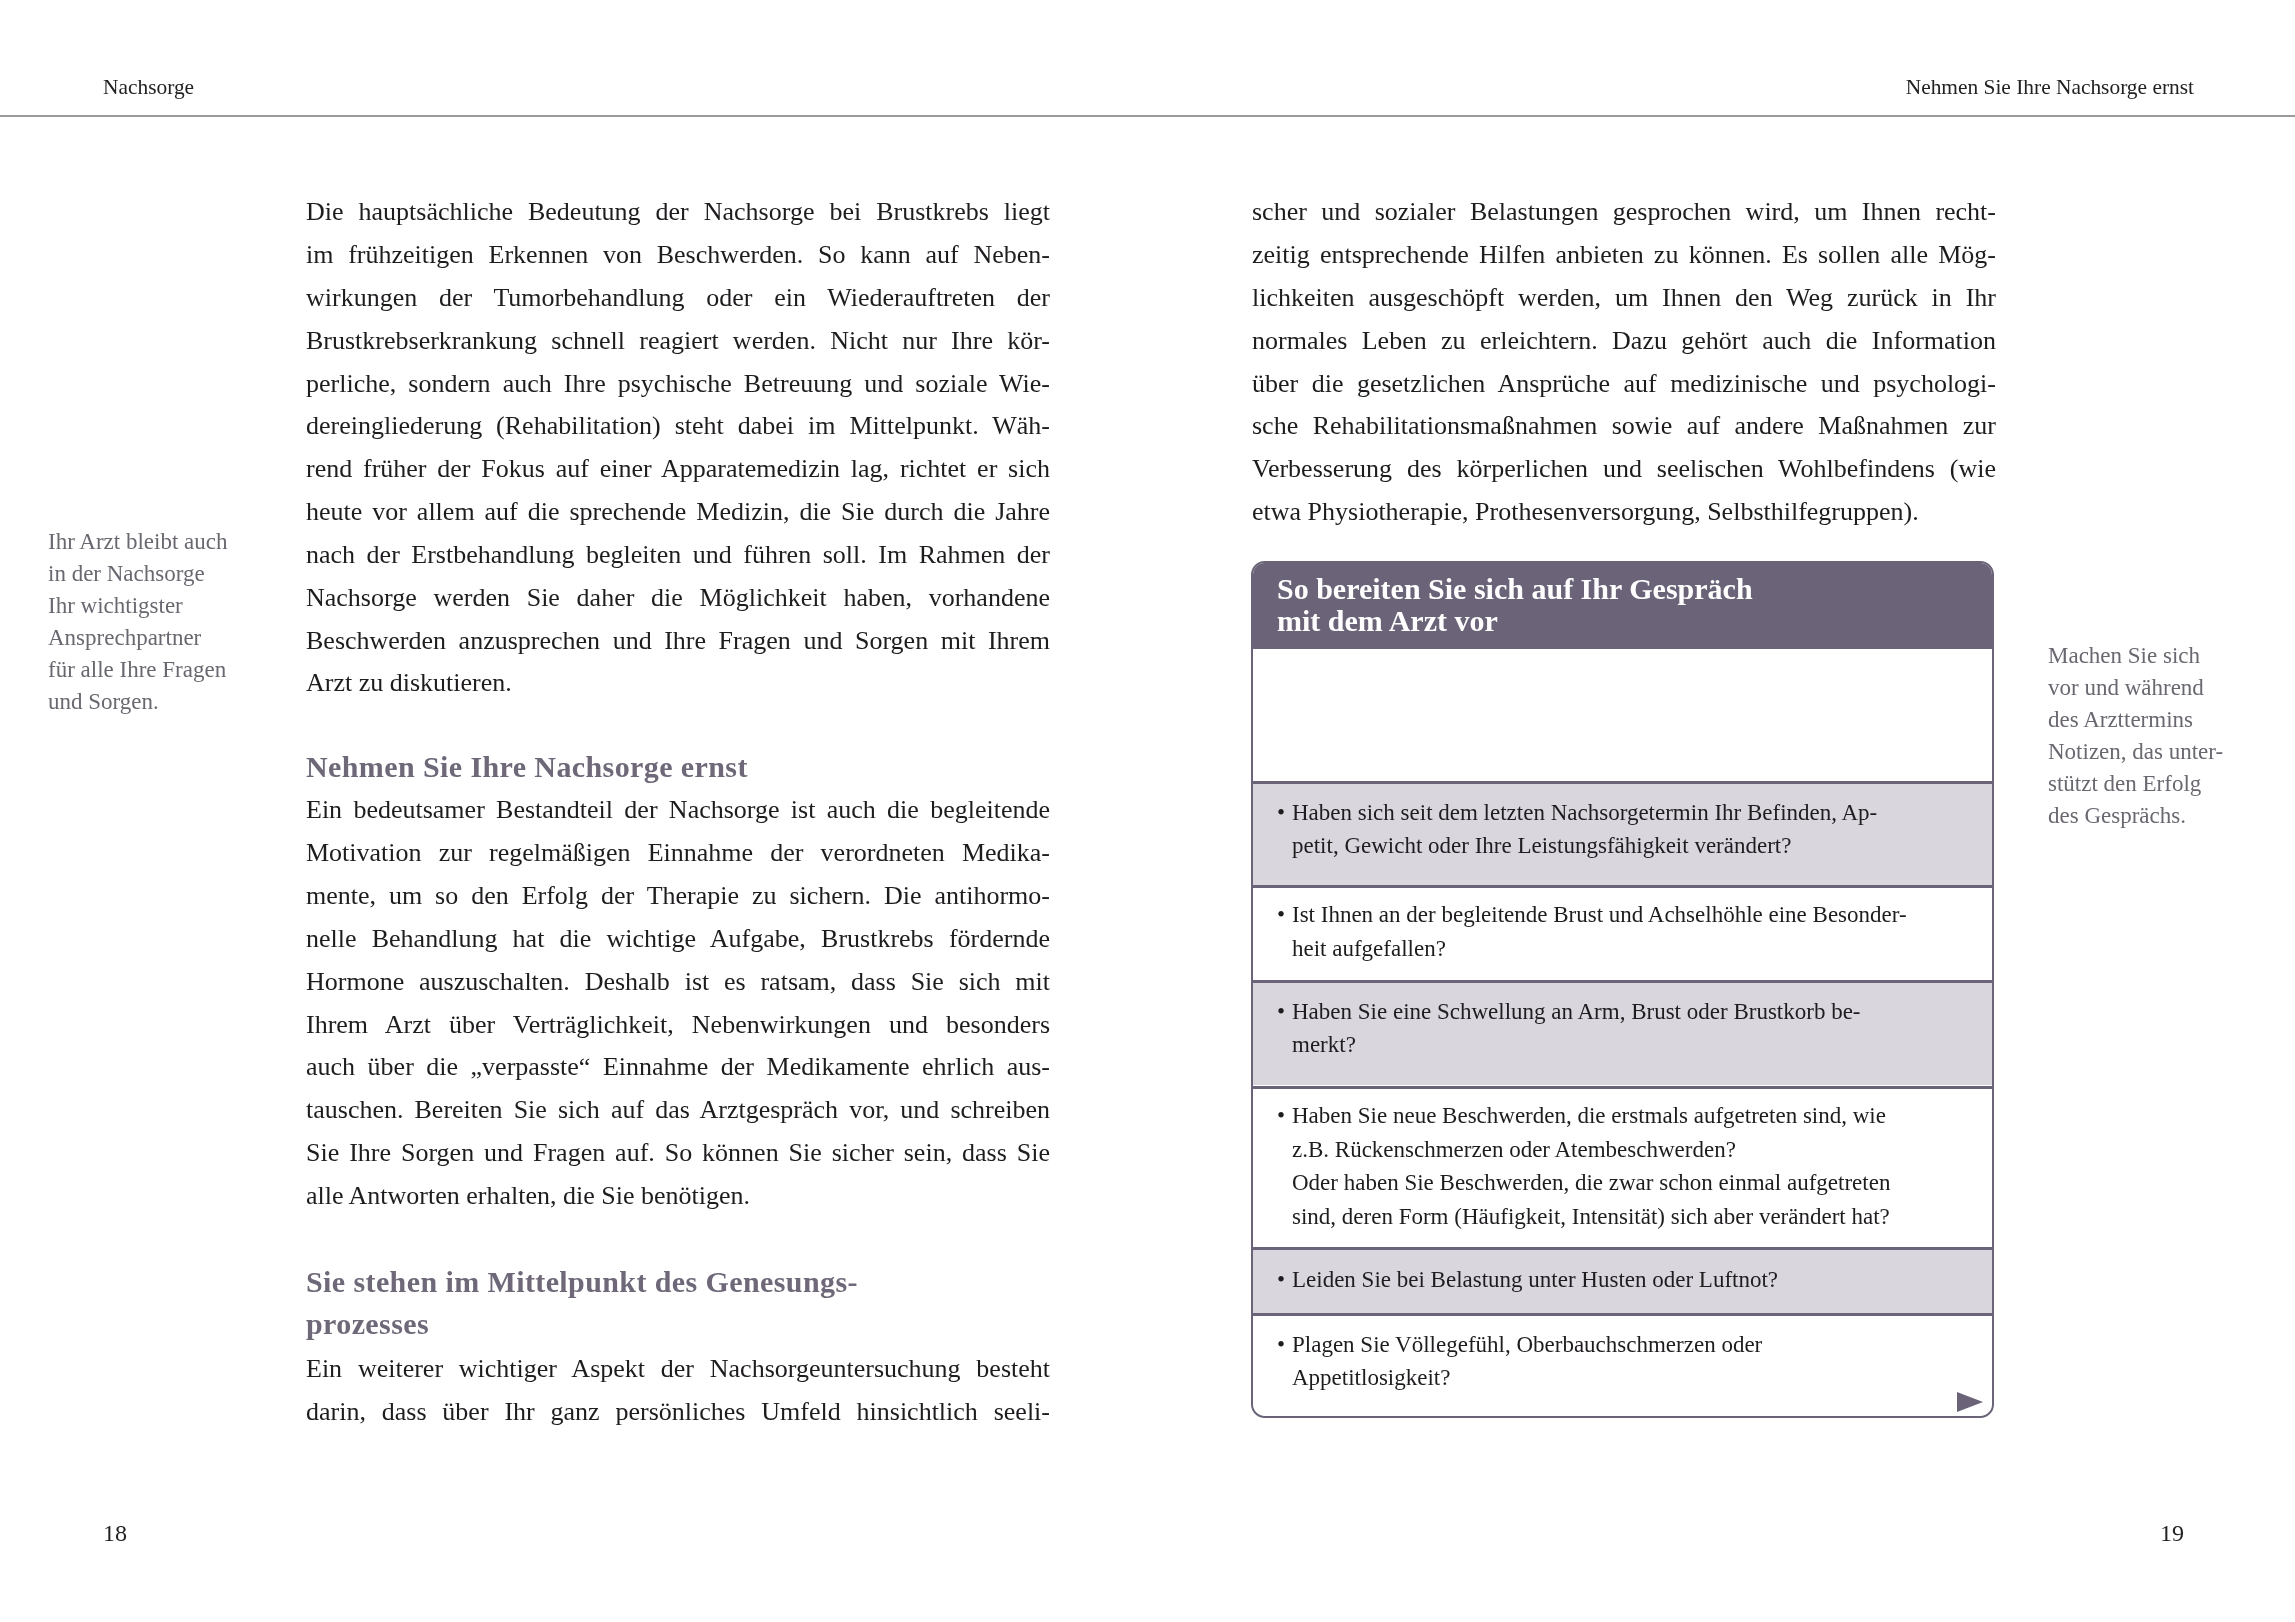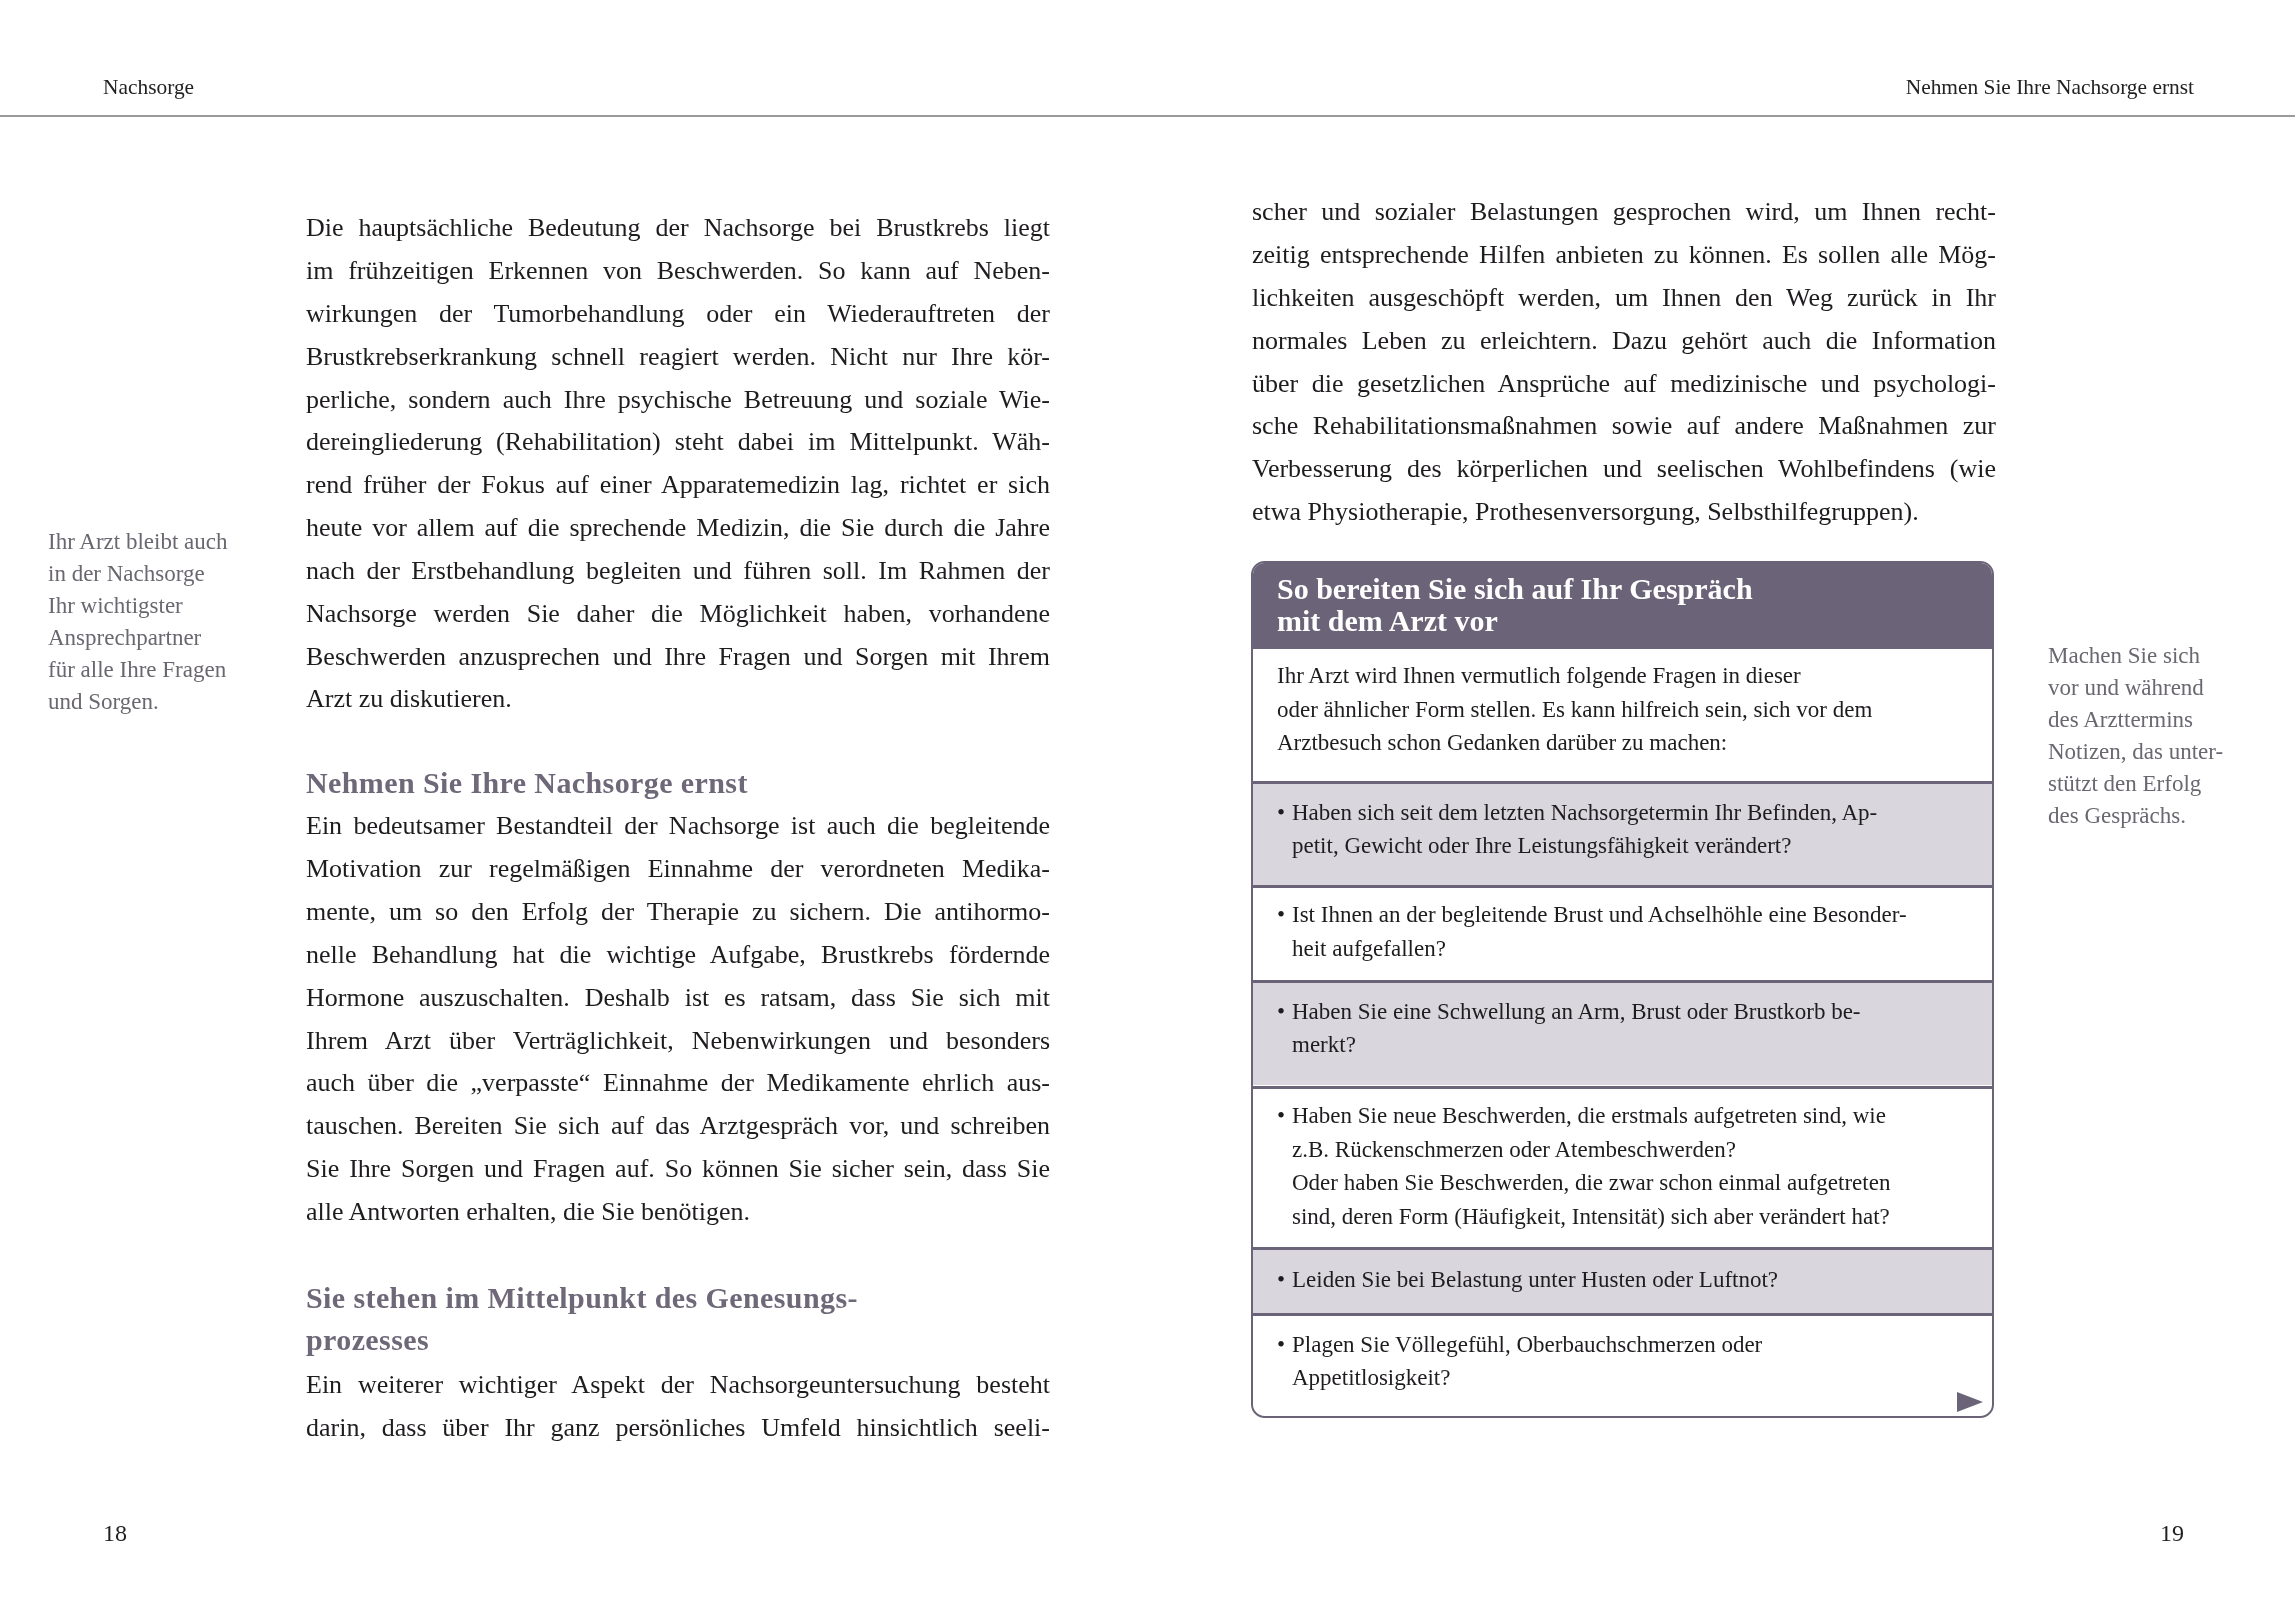--- a/index.html
+++ b/index.html
@@ -13,21 +13,21 @@
 
   .page-num { top:1518px; font-size:24px; line-height:31px; color:#222; }
   #pn-left { left:103px; }
   #pn-right { right:111px; text-align:right; }
 
   .margin-note { font-size:23px; line-height:32px; color:#6b6770; }
   #note-left { left:48px; top:509px; width:223px;margin-top:17px; }
   #note-right { left:2048px; top:640px; width:206px; }
 
   .col { width:744px; }
-  #col-left { left:306px;margin-top:16px; }
+  #col-left { left:306px; }
   #col-right { left:1252px; }
 
   .line { position:absolute; left:0; width:744px; height:43px; font-size:26px; line-height:43px;
           white-space:nowrap; text-align:justify; text-align-last:justify; }
   .line.last { text-align:left; text-align-last:left; }
 
   .heading { position:absolute; left:0; font-size:30px; line-height:43px; font-weight:bold;
              color:#6e6878; white-space:nowrap; letter-spacing:0.4px; }
 
   
@@ -120,25 +120,20 @@
     <div class="line" style="top:447px">Verbesserung des körperlichen und seelischen Wohlbefindens (wie</div>
     <div class="line last" style="top:490px">etwa Physiotherapie, Prothesenversorgung, Selbsthilfegruppen).</div>
   </div>
 </div>
 
 <div class="abs" id="infobox">
   <div id="box-header">
     <div class="box-title" style="top:8.6px">So bereiten Sie sich auf Ihr Gespräch</div>
     <div class="box-title" style="top:41px">mit dem Arzt vor</div>
   </div>
-  <div id="box-intro">
-    <div class="box-line" style="top:10.3px">Ihr Arzt wird Ihnen vermutlich folgende Fragen in dieser</div>
-    <div class="box-line" style="top:44px">oder ähnlicher Form stellen. Es kann hilfreich sein, sich vor dem</div>
-    <div class="box-line" style="top:77px">Arztbesuch schon Gedanken darüber zu machen:</div>
-  </div>
 
   <div class="box-row shaded" style="top:218px;height:105px">
     <span class="bullet" style="top:12px">•</span>
     <div class="row-line" style="top:12px">Haben sich seit dem letzten Nachsorgetermin Ihr Befinden, Ap-</div>
     <div class="row-line" style="top:45px">petit, Gewicht oder Ihre Leistungsfähigkeit verändert?</div>
   </div>
 
   <div class="box-row" style="top:322px;height:95px">
     <span class="bullet" style="top:10.3px">•</span>
     <div class="row-line" style="top:10.3px">Ist Ihnen an der begleitende Brust und Achselhöhle eine Besonder-</div>

